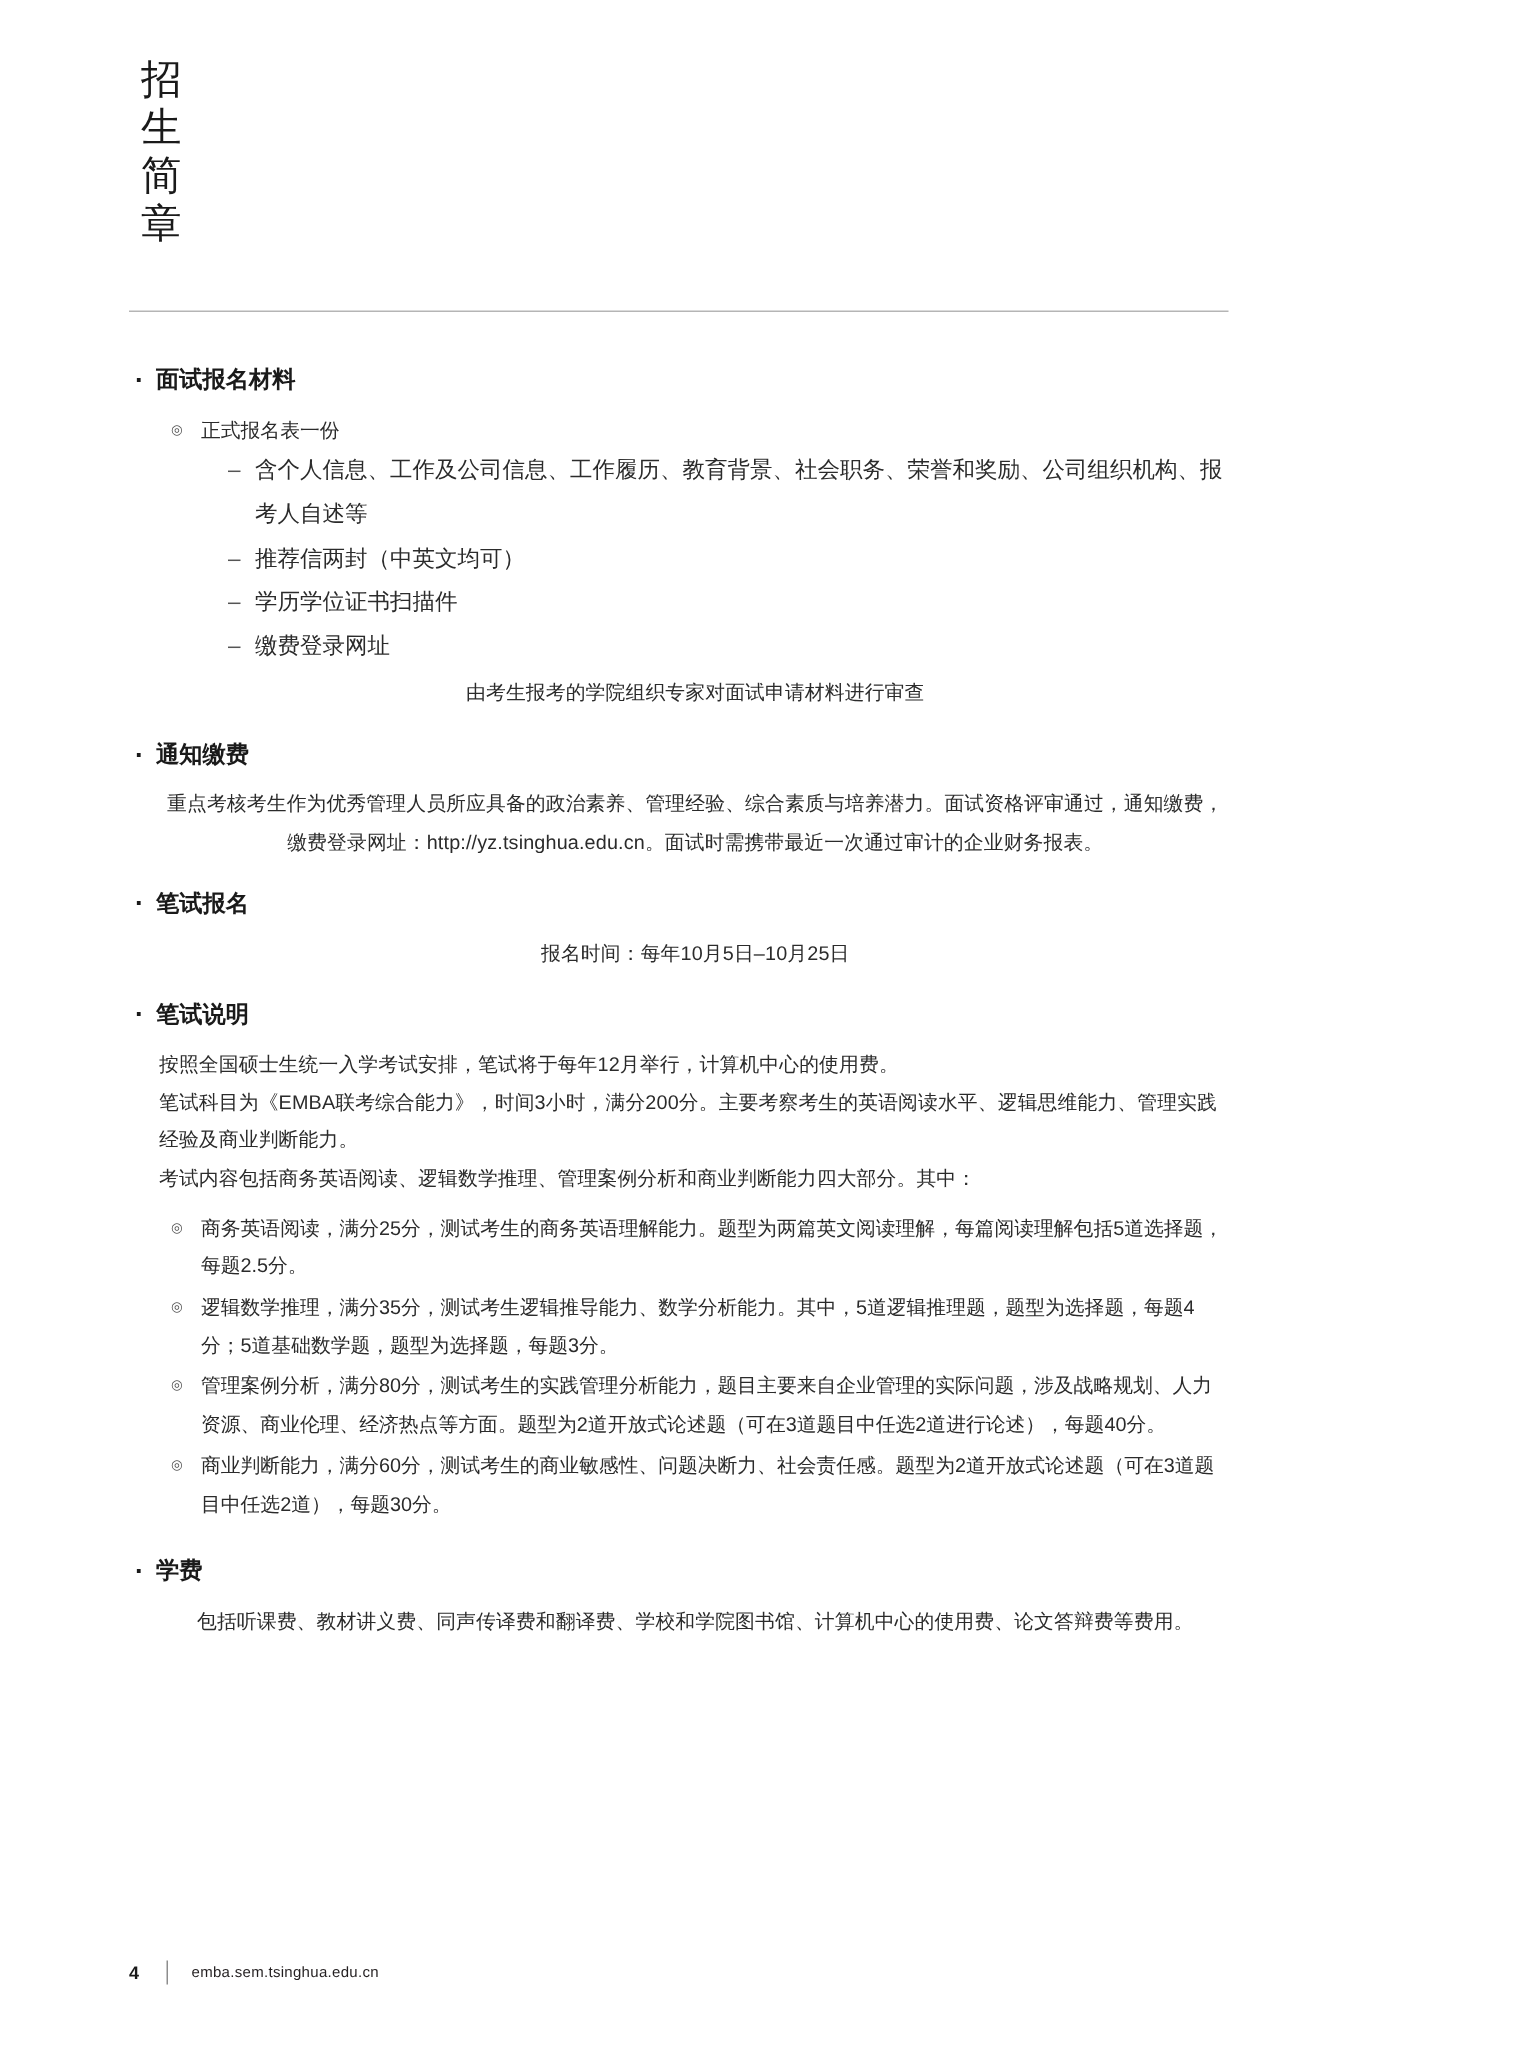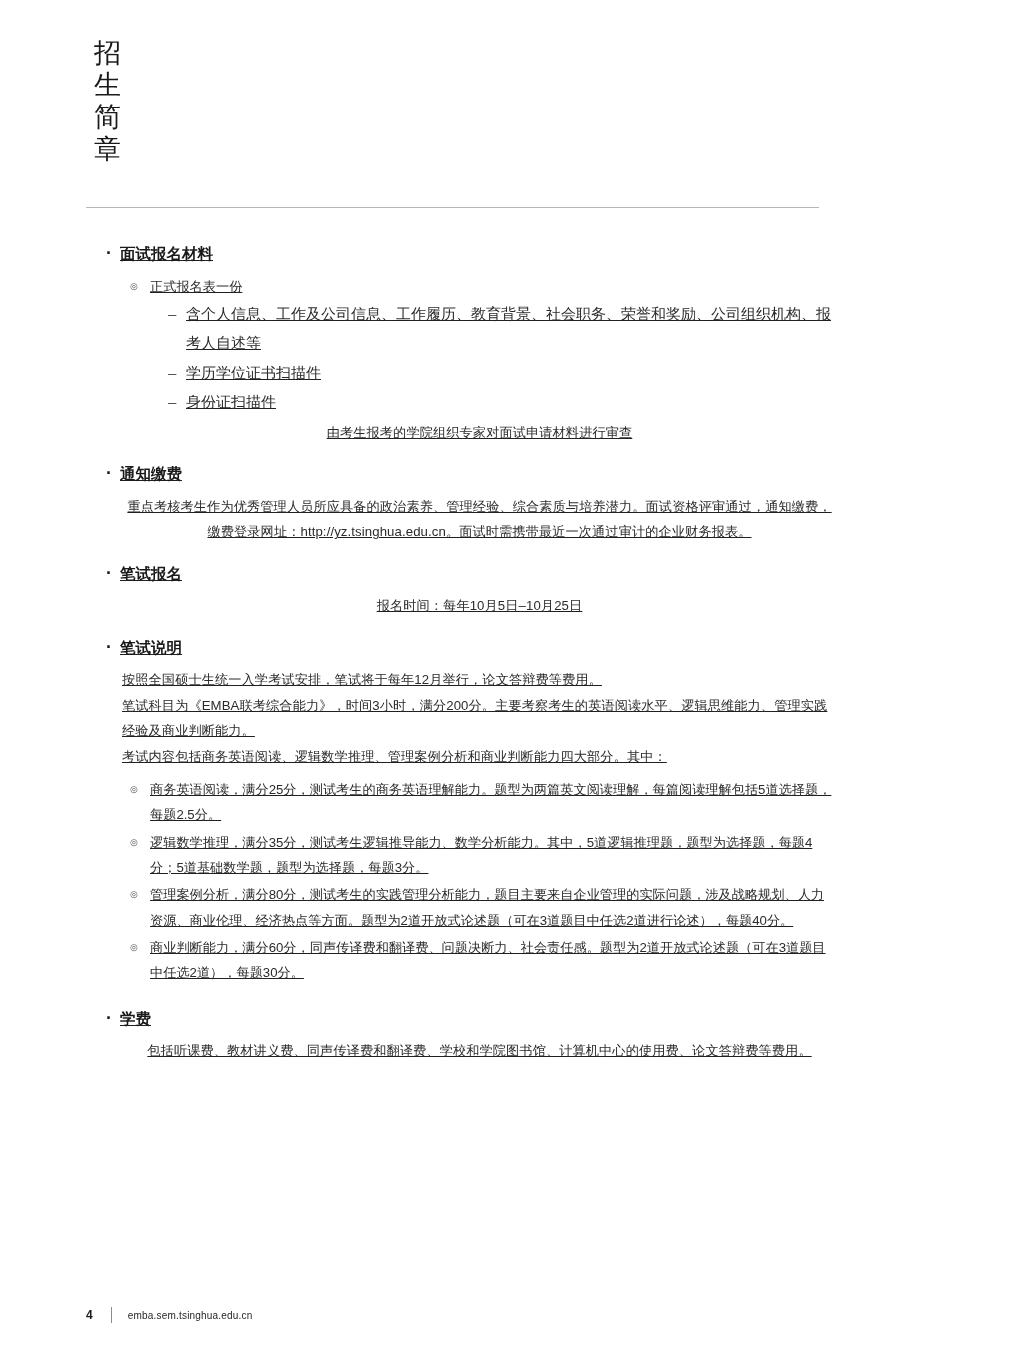--- a/index.html
+++ b/index.html
@@ -35,24 +35,23 @@
   .rule {
     position: absolute;
     left: 86px;
     top: 207px;
     width: 733px;
     height: 1px;
     background: #b5b5b5;
   }
   .content {
     position: absolute;
-    left: 102px;
+    left: 86px;
     top: 243px;
     width: 735px;
-    text-decoration: underline;
   }
   .sec { margin-bottom: 2px; }
   .sec-head {
     font-size: 15.5px;
     font-weight: bold;
     color: #1a1a1a;
     margin: 0 0 9px 0;
     padding-left: 18px;
     position: relative;
     line-height: 1.4;
@@ -151,22 +150,23 @@
 
   <div class="content">
 
     <div class="sec">
       <div class="sec-head">面试报名材料</div>
       <ul class="lv1">
         <li>
           <span>正式报名表一份</span>
           <ul class="lv2">
             <li>含个人信息、工作及公司信息、工作履历、教育背景、社会职务、荣誉和奖励、公司组织机构、报考人自述等</li>
+            <li>推荐信两封（中英文均可）</li>
             <li>学历学位证书扫描件</li>
-            <li>身份证扫描件</li>
+            <li>缴费登录网址</li>
           </ul>
         </li>
       </ul>
       <div class="sec-body" style="margin-top:4px;">
         <p class="para">由考生报考的学院组织专家对面试申请材料进行审查</p>
       </div>
     </div>
 
     <div class="sec">
       <div class="sec-head">通知缴费</div>
@@ -177,28 +177,28 @@
 
     <div class="sec">
       <div class="sec-head">笔试报名</div>
       <div class="sec-body">
         <p class="para tight">报名时间：每年10月5日–10月25日</p>
       </div>
     </div>
 
     <div class="sec">
       <div class="sec-head">笔试说明</div>
-      <p class="para tight">按照全国硕士生统一入学考试安排，笔试将于每年12月举行，论文答辩费等费用。</p>
+      <p class="para tight">按照全国硕士生统一入学考试安排，笔试将于每年12月举行，计算机中心的使用费。</p>
       <p class="para tight">笔试科目为《EMBA联考综合能力》，时间3小时，满分200分。主要考察考生的英语阅读水平、逻辑思维能力、管理实践经验及商业判断能力。</p>
       <p class="para">考试内容包括商务英语阅读、逻辑数学推理、管理案例分析和商业判断能力四大部分。其中：</p>
       <ul class="lv1" style="margin-top:8px;">
         <li>商务英语阅读，满分25分，测试考生的商务英语理解能力。题型为两篇英文阅读理解，每篇阅读理解包括5道选择题，每题2.5分。</li>
         <li>逻辑数学推理，满分35分，测试考生逻辑推导能力、数学分析能力。其中，5道逻辑推理题，题型为选择题，每题4分；5道基础数学题，题型为选择题，每题3分。</li>
         <li>管理案例分析，满分80分，测试考生的实践管理分析能力，题目主要来自企业管理的实际问题，涉及战略规划、人力资源、商业伦理、经济热点等方面。题型为2道开放式论述题（可在3道题目中任选2道进行论述），每题40分。</li>
-        <li>商业判断能力，满分60分，同声传译费和翻译费、问题决断力、社会责任感。题型为2道开放式论述题（可在3道题目中任选2道），每题30分。</li>
+        <li>商业判断能力，满分60分，测试考生的商业敏感性、问题决断力、社会责任感。题型为2道开放式论述题（可在3道题目中任选2道），每题30分。</li>
       </ul>
       <div style="height:18px;"></div>
     </div>
 
     <div class="sec">
       <div class="sec-head">学费</div>
       <div class="sec-body">
         <p class="para tight">包括听课费、教材讲义费、同声传译费和翻译费、学校和学院图书馆、计算机中心的使用费、论文答辩费等费用。</p>
       </div>
     </div>

